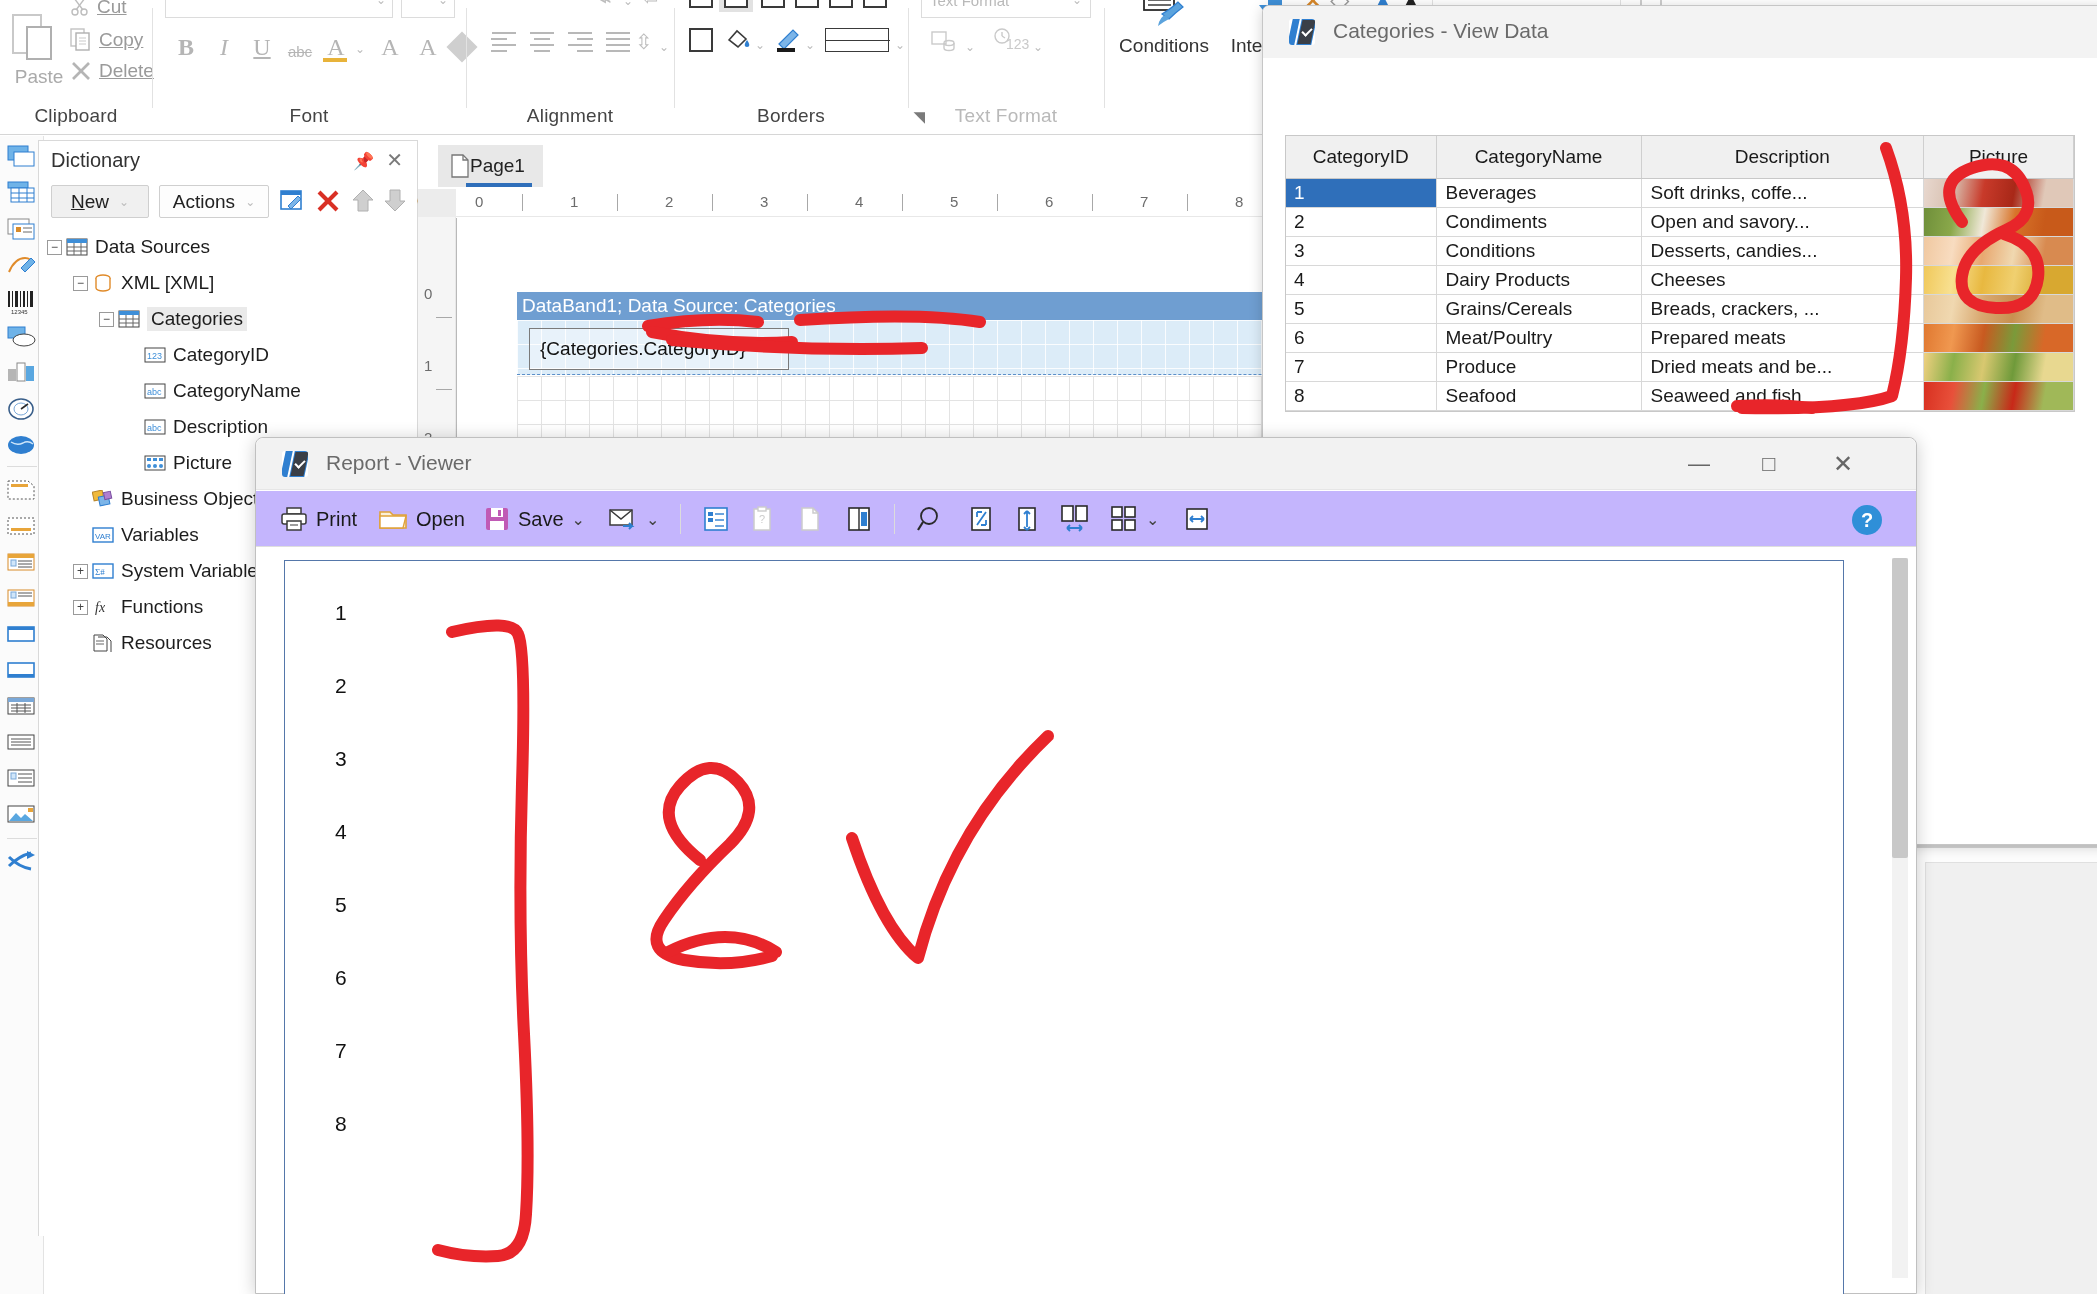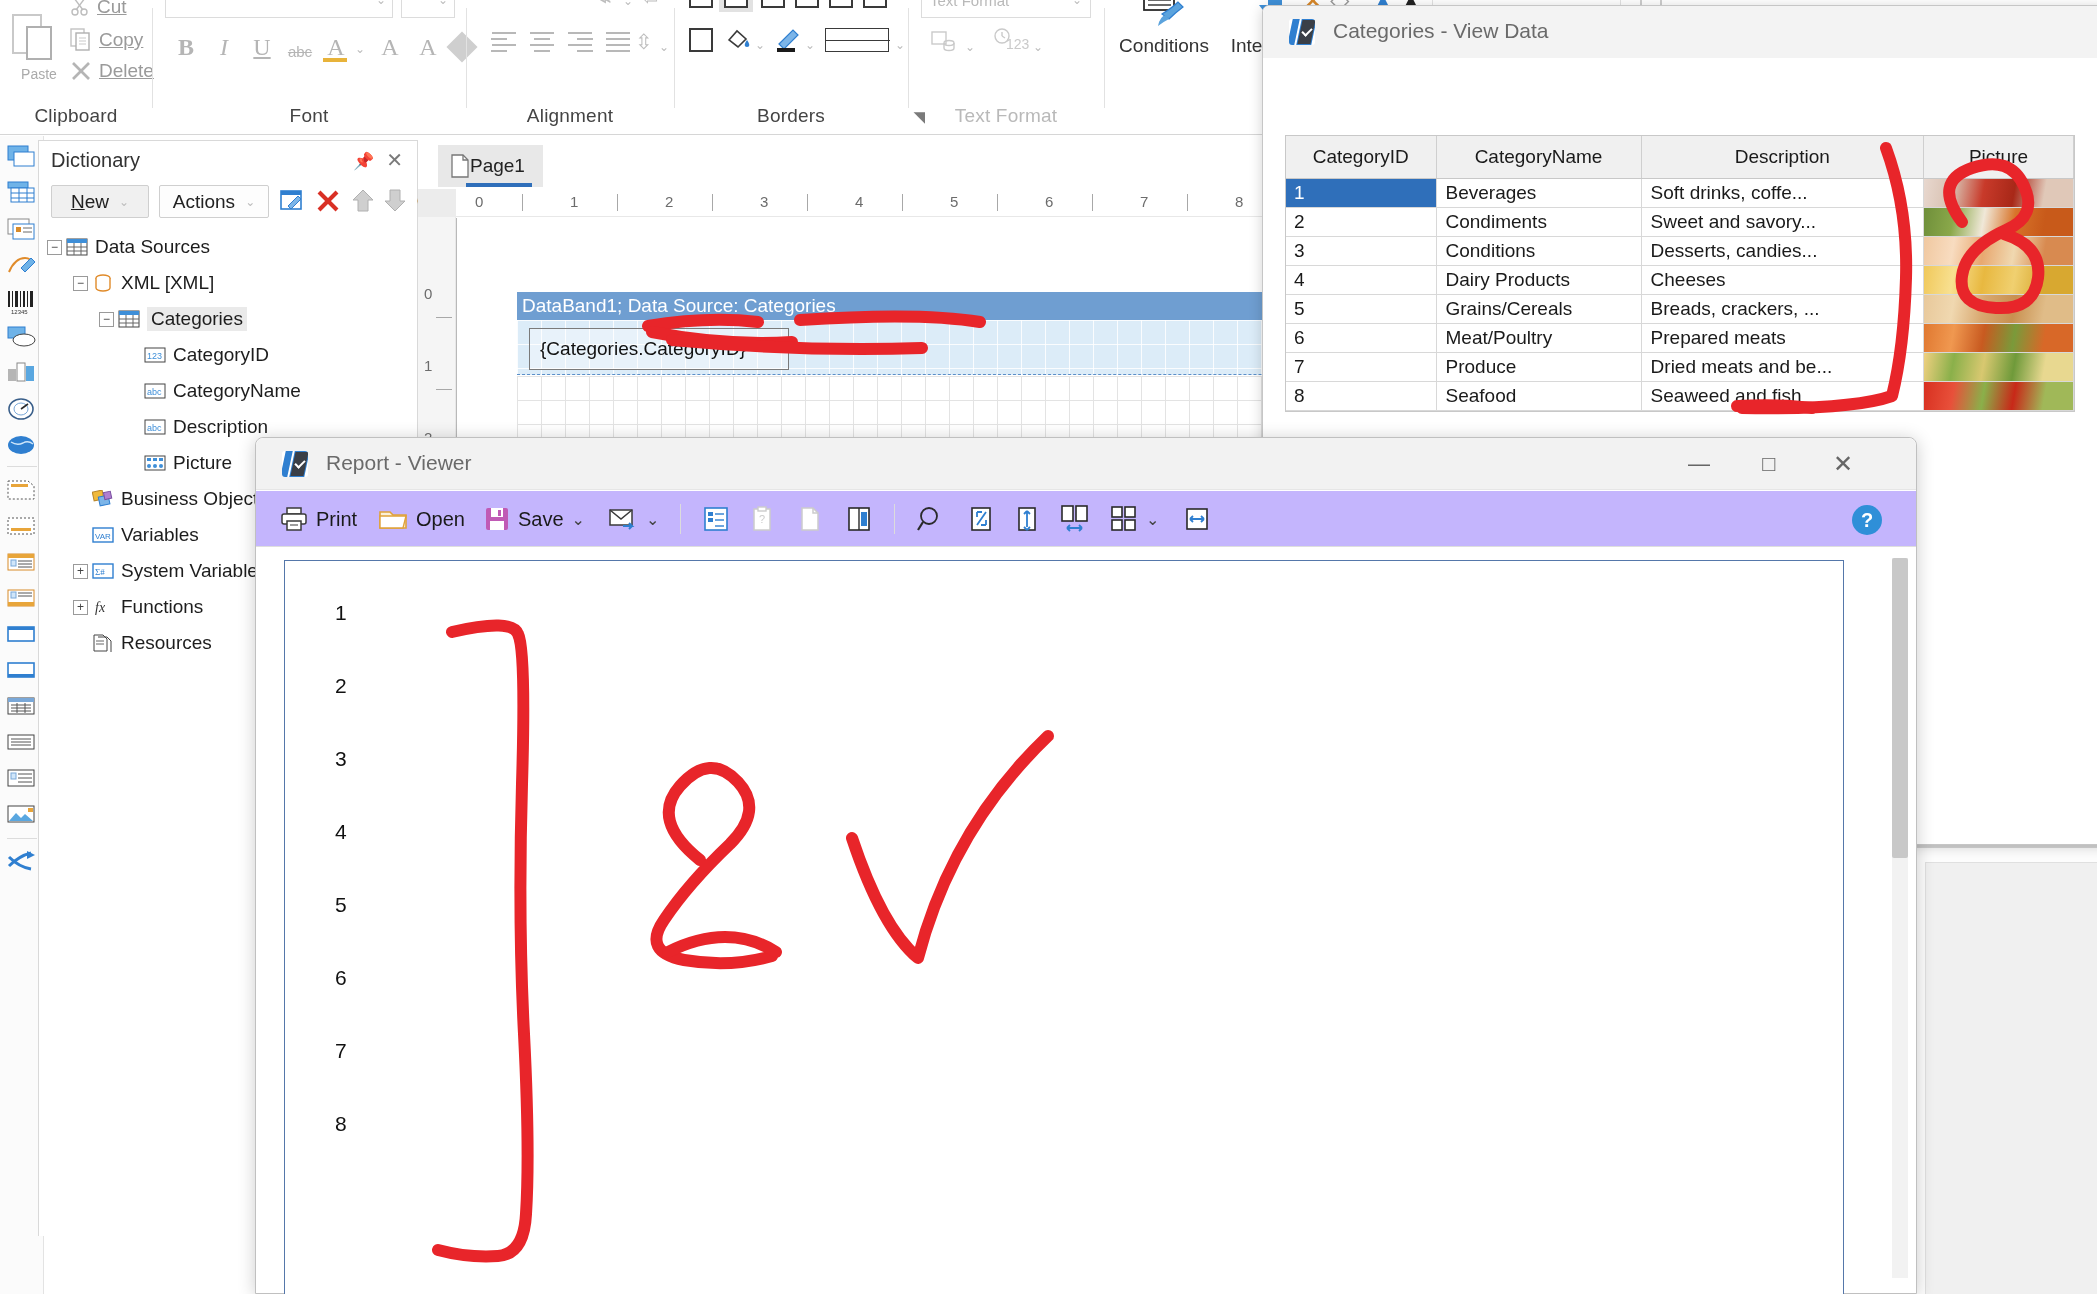--- a/index.html
+++ b/index.html
@@ -215,21 +215,21 @@
 <body>
 
 <div id="ribbon">
 
   <div class="rib-group" style="left:0;width:152px;">
     <div style="position:absolute;left:4px;top:4px;width:70px;height:96px;">
       <div class="paste-ico">
         <div class="back"></div>
           <div class="front"></div>
       </div>
-      <div style="position:absolute;left:0;top:62px;width:70px;text-align:center;font-size:14px;color:#aaaaaa;">
+      <div style="position:absolute;left:0;top:62px;width:70px;text-align:center;font-size:19px;color:#aaaaaa;">
         <span class="u">Paste</span>
       </div>
     </div>
 
     <div class="small-item" style="left:70px;top:-4px;">
       <svg width="20" height="20" viewBox="0 0 20 20">
         <circle cx="5" cy="15" r="3" fill="none" stroke="#bdbdbd" stroke-width="1.4"></circle>
         <circle cx="14" cy="15" r="3" fill="none" stroke="#bdbdbd" stroke-width="1.4"></circle>
         <line x1="6" y1="13" x2="15" y2="1" stroke="#bdbdbd" stroke-width="1.4"></line>
         <line x1="13" y1="13" x2="4" y2="1" stroke="#bdbdbd" stroke-width="1.4"></line>
@@ -828,21 +828,21 @@
             <td class="idcell">1</td>
             <td>Beverages</td>
             <td>Soft drinks, coffe...</td>
             <td class="pic">
               <div class="picstrip" style="background: linear-gradient(100deg, rgb(232, 216, 207) 0%, rgb(216, 192, 176) 20%, rgb(200, 58, 42) 40%, rgb(168, 40, 24) 60%, rgb(224, 200, 184) 80%);"></div>
             </td>
           </tr>
           <tr>
             <td class="idcell">2</td>
             <td>Condiments</td>
-            <td>Sweet and savory...</td>
+            <td>Open and savory...</td>
             <td class="pic">
               <div class="picstrip" style="background: linear-gradient(100deg, rgb(111, 143, 58) 0%, rgb(138, 168, 74) 20%, rgb(240, 232, 216) 40%, rgb(216, 116, 42) 60%, rgb(200, 90, 26) 80%);"></div>
             </td>
           </tr>
           <tr>
             <td class="idcell">3</td>
             <td>Conditions</td>
             <td>Desserts, candies...</td>
             <td class="pic">
               <div class="picstrip" style="background: linear-gradient(100deg, rgb(240, 200, 160) 0%, rgb(248, 220, 192) 20%, rgb(232, 168, 112) 40%, rgb(240, 216, 176) 60%, rgb(216, 138, 80) 80%);"></div>

